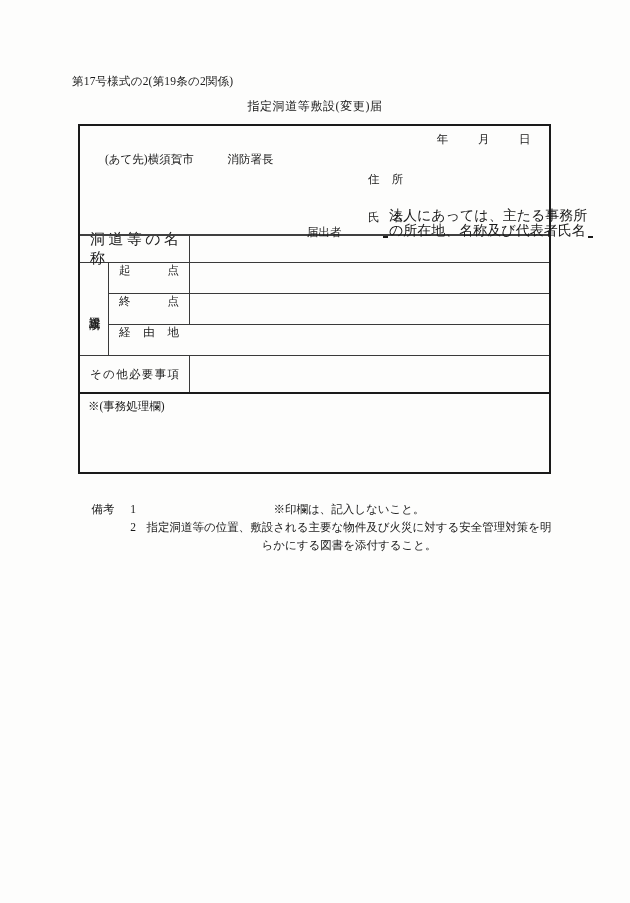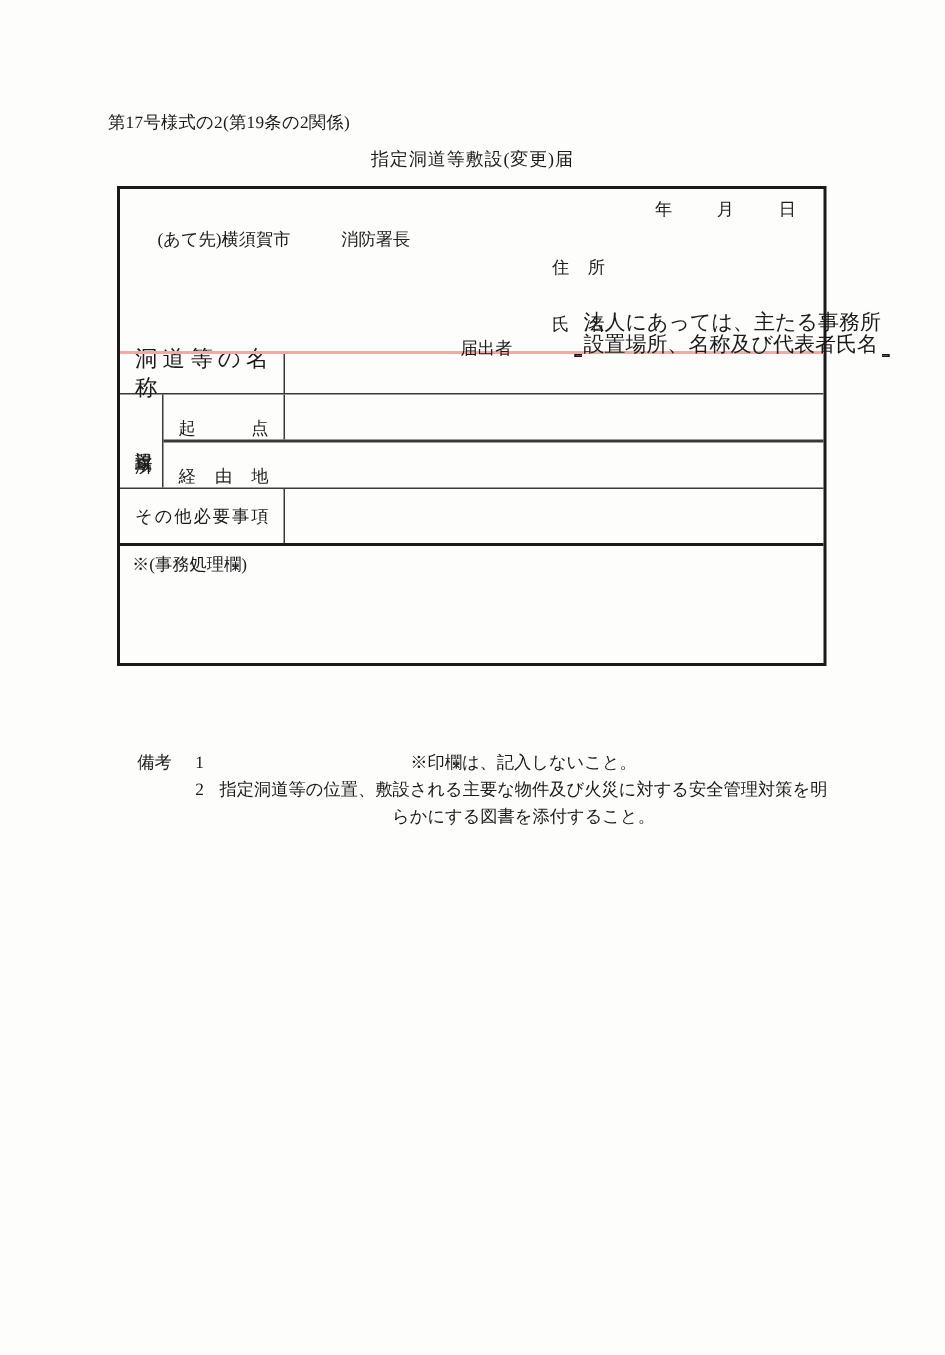--- a/index.html
+++ b/index.html
@@ -60,21 +60,21 @@
     box-sizing: border-box;
   }
   .row.thick-bottom {
     border-bottom: 2px solid #1a1a1a;
   }
 
   
   .header-block {
     position: relative;
     height: 110px;
-    border-bottom: 2px solid #fca5a5;
+    border-bottom: 2px solid #404040;
     box-sizing: border-box;
   }
   .date-line {
     position: absolute;
     right: 18px;
     top: 6px;
     font-size: 11.5px;
     letter-spacing: 0.4px;
     white-space: nowrap;
   }
@@ -203,21 +203,21 @@
     border-bottom: 1px solid #3a3a3a;
     box-sizing: border-box;
   }
   .sub-row.last { border-bottom: none; flex-direction: column; }
   .sub-label {
     width: 80px;
     height: 30px;
     box-sizing: border-box;
     font-size: 11.5px;
     display: flex;
-    align-items: flex-end;
+    align-items: flex-start;
   }
   .sub-value {
     flex: 1;
     border-left: 1px solid #3a3a3a;
     box-sizing: border-box;
   }
 
   
   .row-other .lbl-other {
     width: 109px;
@@ -298,21 +298,21 @@
         <div class="declarant-label">届出者</div>
         <div class="declarant-fields">
           <div class="fld">住　所</div>
           <div class="fld" style="height:20px;"></div>
           <div class="fld">氏　名</div>
         </div>
         <div class="note-bracket">
           <div class="brk left"></div>
           <div class="note-lines">
             <div>法人にあっては、主たる事務所</div>
-            <div>設置場所、名称及び代表者氏名</div>
+            <div>の所在地、名称及び代表者氏名</div>
           </div>
           <div class="brk right"></div>
         </div>
       </div>
     </div>
 
     <div class="row">
       <div class="cell-label lbl-wide">
         <span class="justified">洞道等の名称</span>
       </div>
@@ -326,20 +326,23 @@
       <div class="group-body">
 
         <div class="sub-row">
           <div class="sub-label">
             <span class="justified">起　　点</span>
           </div>
           <div class="sub-value"></div>
         </div>
 
         <div class="sub-row">
+          <div class="sub-label">
+            <span class="justified">終　　点</span>
+          </div>
           <div class="sub-value"></div>
         </div>
 
         <div class="sub-row last">
           <div class="sub-label">
             <span class="justified">経　由　地</span>
           </div>
           <div class="sub-value"></div>
         </div>
 

